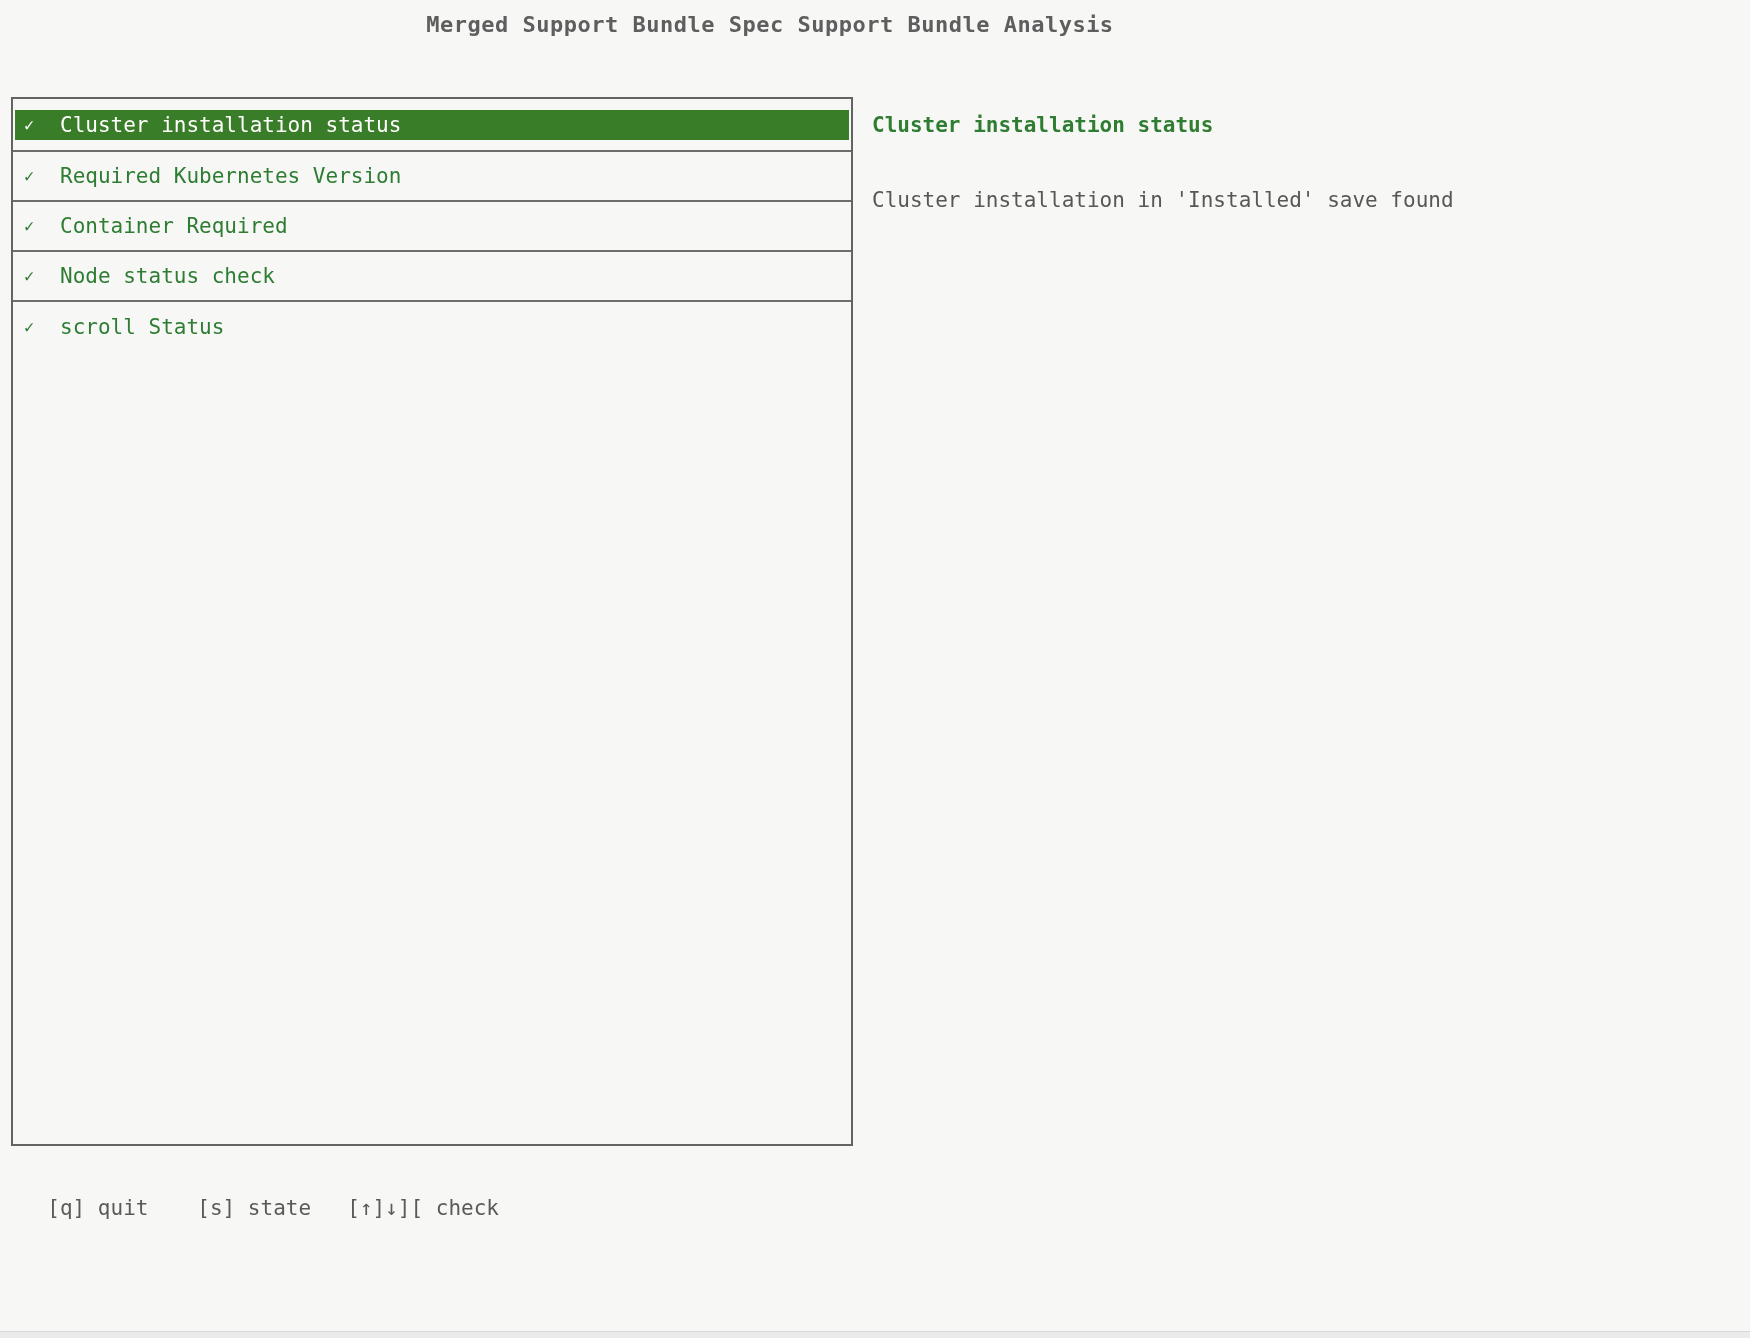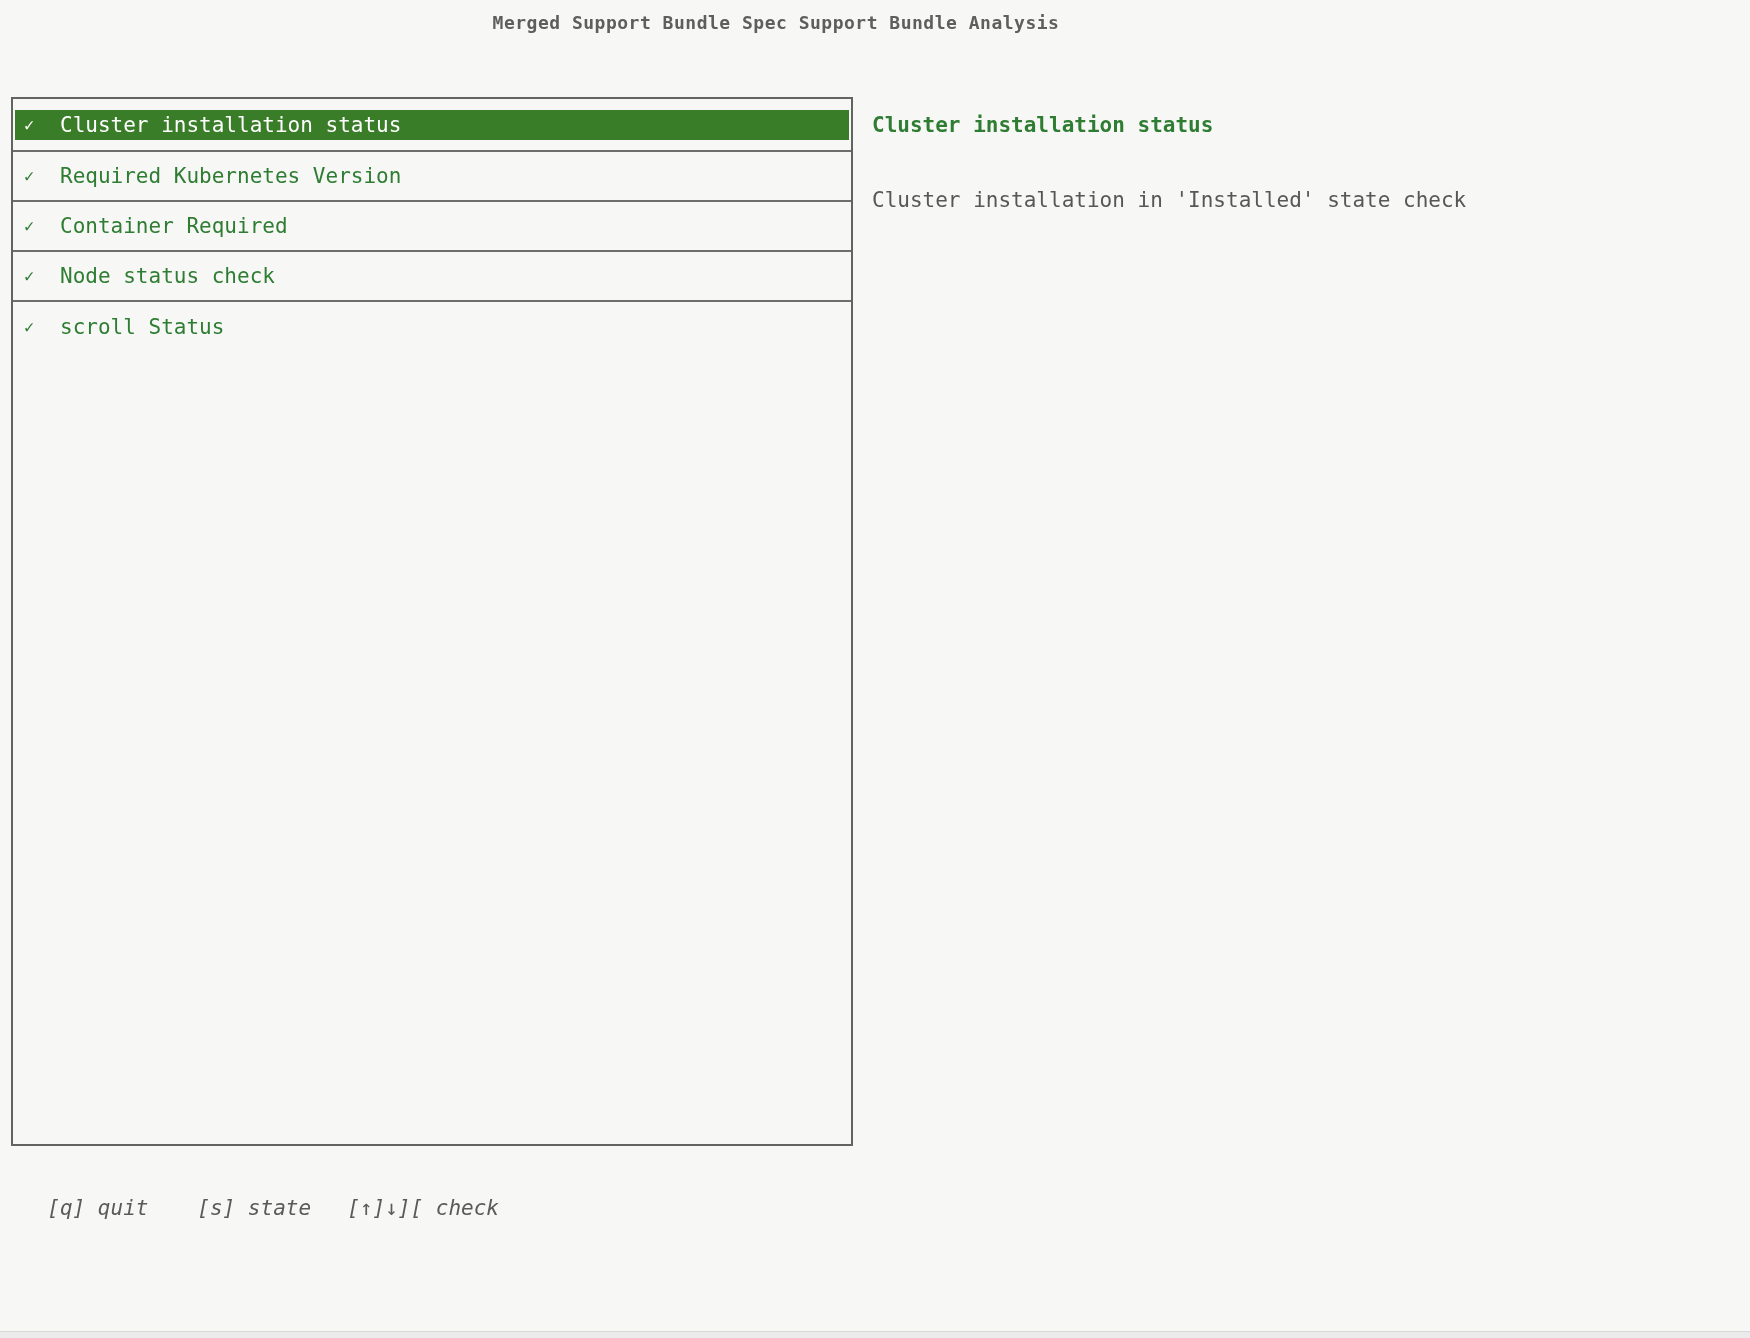--- a/index.html
+++ b/index.html
@@ -5,24 +5,24 @@
   * { margin: 0; padding: 0; box-sizing: border-box; }
   html, body {
     width: 1750px; height: 1338px;
     background: #f7f7f6;
     font-family: "DejaVu Sans Mono", "Liberation Mono", monospace;
     overflow: hidden;
     position: relative;
   }
   .title-bar {
     position: absolute;
-    top: 12px; left: 6px;
+    top: 12px; left: 0;
     width: 1540px;
     text-align: center;
-    font-size: 18px;
+    font-size: 22px;
     font-weight: bold;
     color: #5e5e5e;
     letter-spacing: 0.5px;
   }
   .analyzer-box {
     position: absolute;
     left: 11px; top: 97px;
     width: 842px; height: 1049px;
     border: 2px solid #636363;
     background: #f7f7f6;
@@ -72,21 +72,21 @@
     line-height: 30px;
   }
   .footer-bar {
     position: absolute;
     left: 22px; top: 1163px;
     font-size: 21px;
     color: #5a5a5a;
     line-height: 30px;
     white-space: pre;
   }
-  .footer-seg { display: inline-block; font-style: italic; }
+  .footer-seg { display: inline-block; }
   .footer-seg.fixed { width: 150px; }
   .window-bottom-edge {
     position: absolute;
     left: 0; bottom: 0;
     width: 100%; height: 7px;
     background: #ebebeb;
     border-top: 1px solid #d8d8d8;
   }
 </style>
 </head>
@@ -122,20 +122,20 @@
     <div class="list-row">
       <div class="row-inner">
         <span class="check">✓</span>
         <span class="label">scroll Status</span>
       </div>
     </div>
   </div>
 
 <div class="detail-panel">
   <div class="detail-title">Cluster installation status</div>
-  <div class="detail-message">Cluster installation in 'Installed' state check</div>
+  <div class="detail-message">Cluster installation in 'Installed' save found</div>
 </div>
 
 <div class="footer-bar">
   <span class="footer-seg fixed">[q] quit</span><span class="footer-seg fixed">[s] state</span><span class="footer-seg">[↑]↓][ check</span>
 </div>
 
 <div class="window-bottom-edge"></div>
 
 </body></html>

